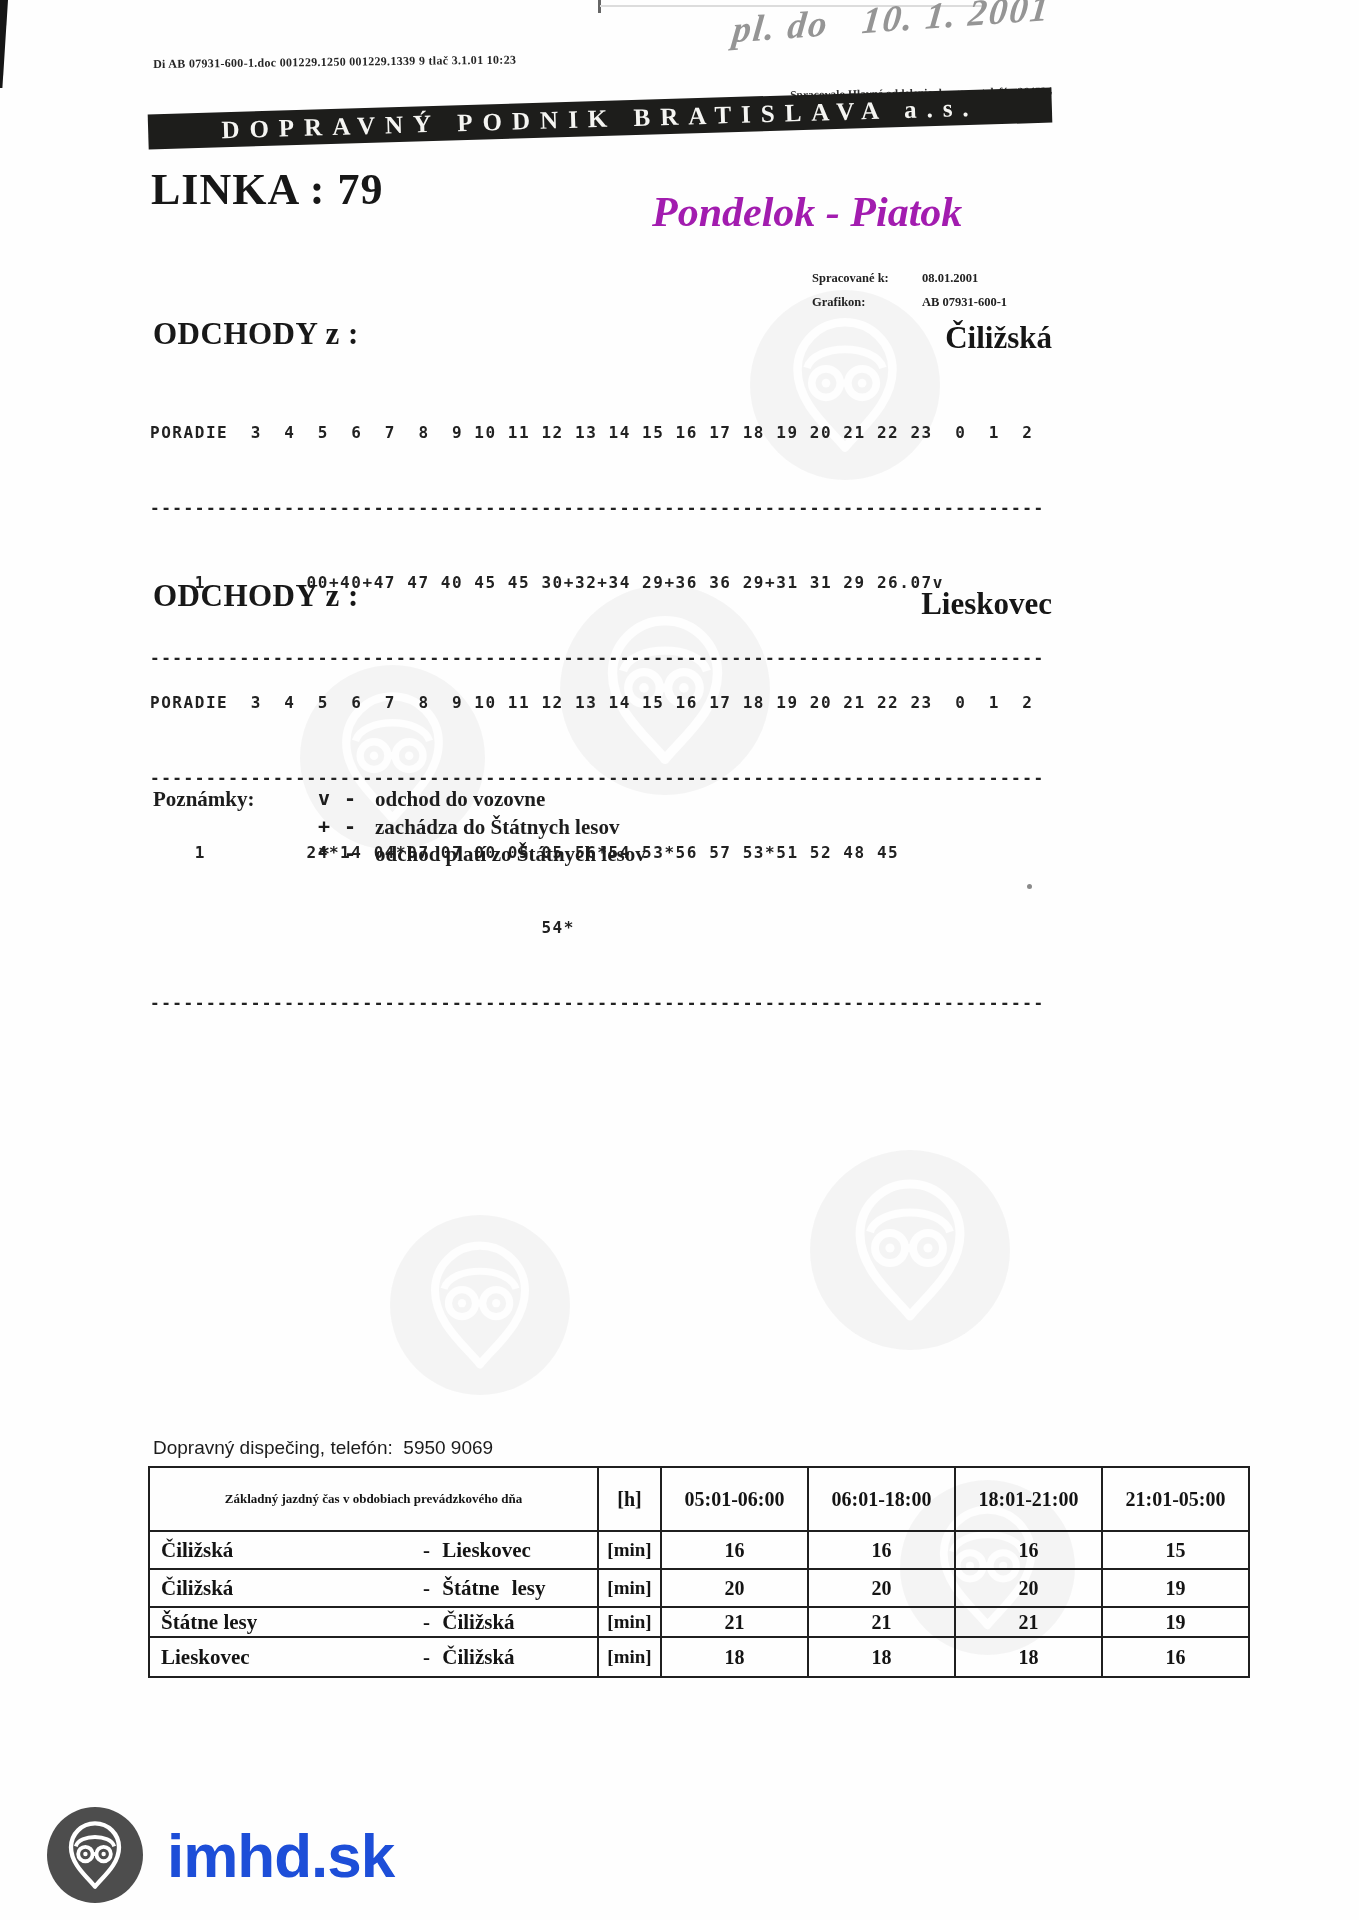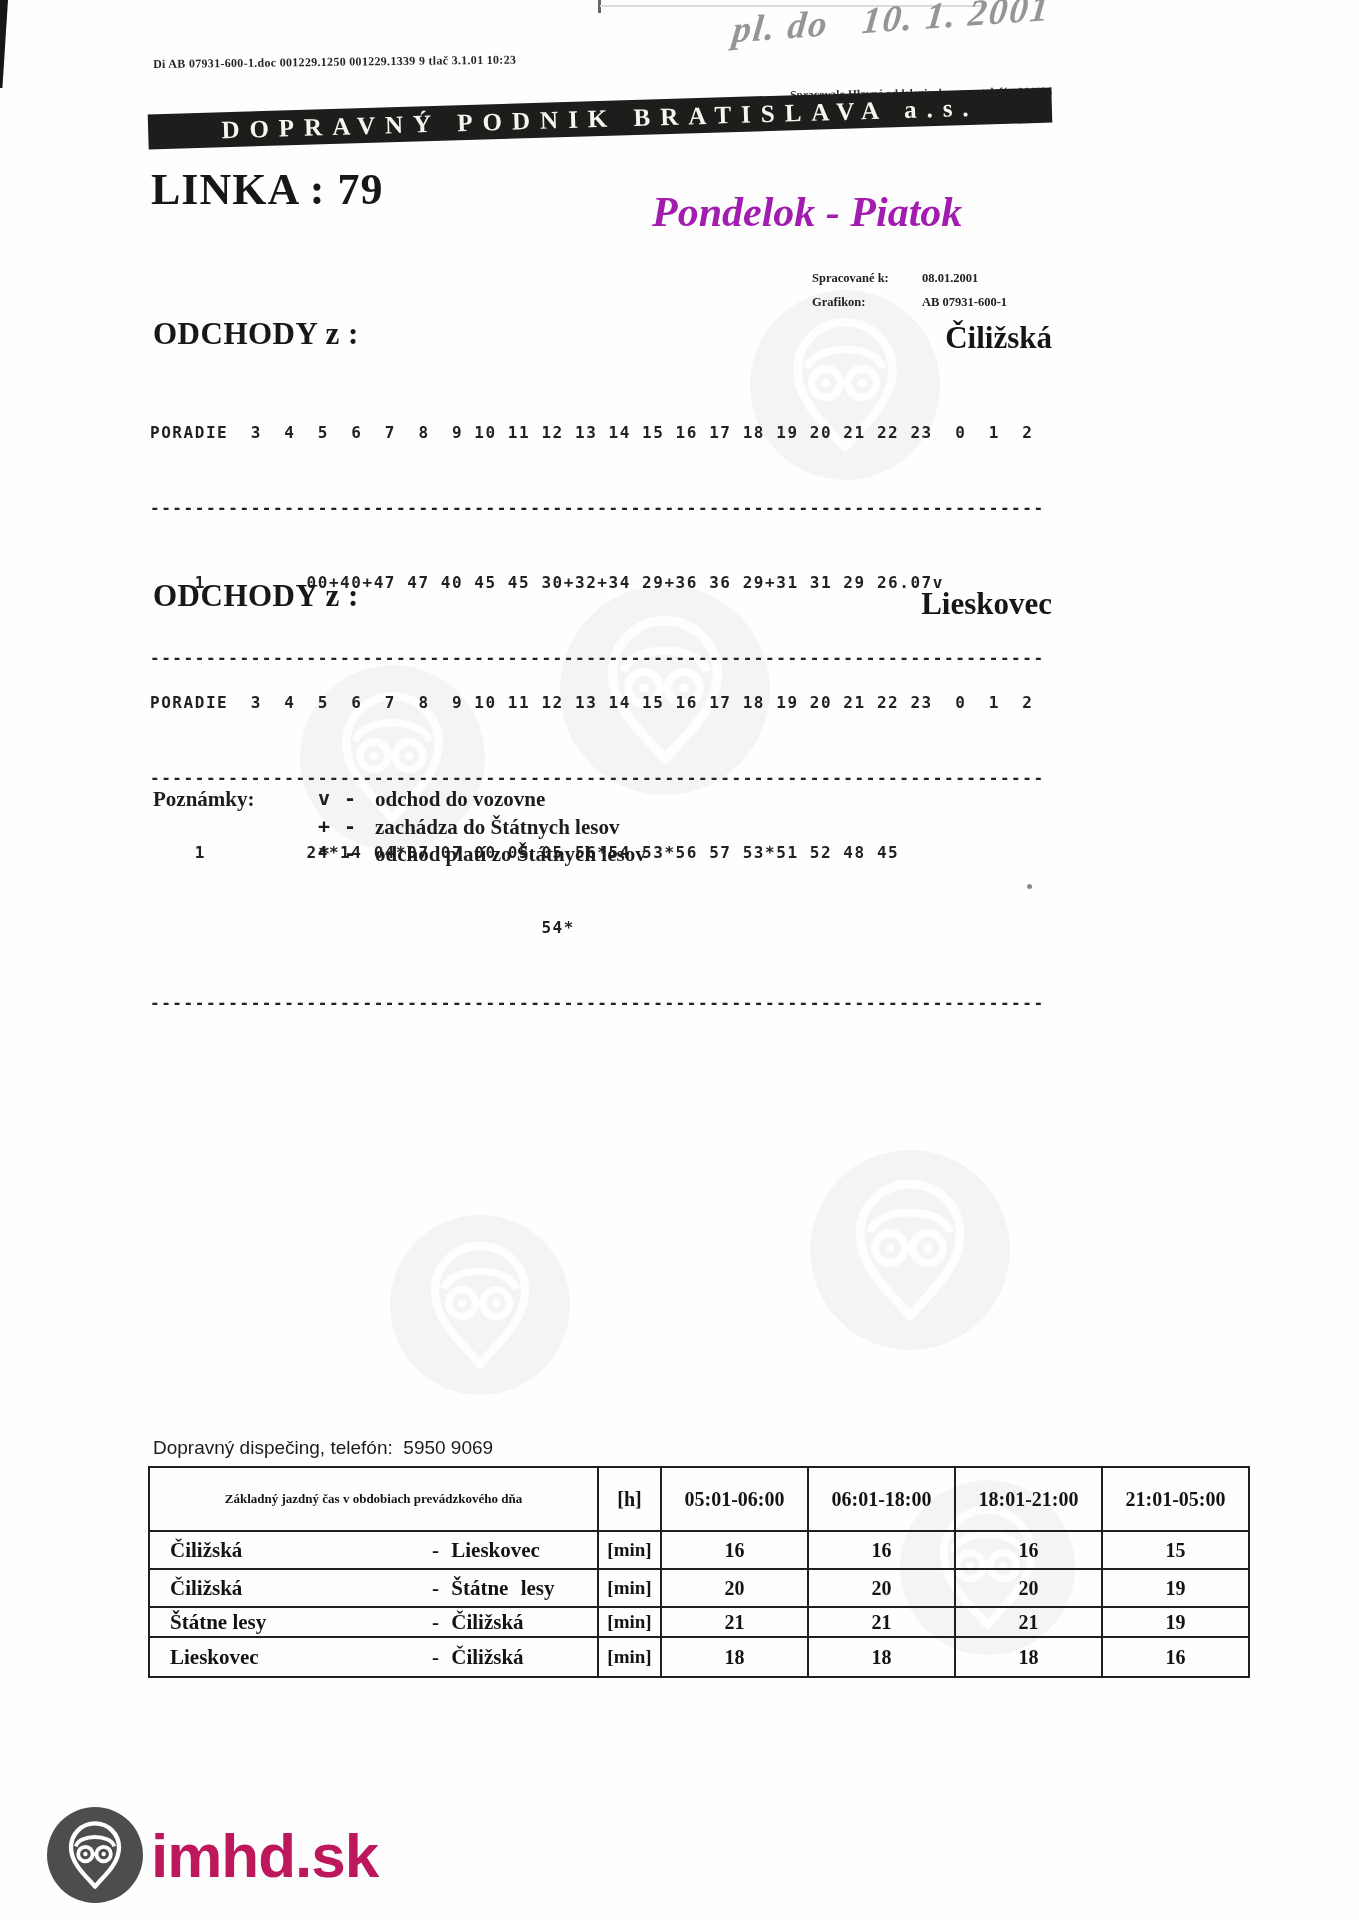--- a/index.html
+++ b/index.html
@@ -92,32 +92,32 @@
 
   
   .dispatch{left:153px;top:1437px;font:400 19px "Liberation Sans", sans-serif;color:#1c1c1c;white-space:pre;}
   table.tt{
     border-collapse:collapse;table-layout:fixed;
     font-family:"Liberation Serif", serif;color:#141414;
   }
   table.tt td,table.tt th{border:2px solid #1f1f1f;padding:0;overflow:hidden;}
   .tt .h-desc{font:700 13px "Liberation Serif", serif;text-align:center;}
   .tt .h-unit,.tt .h-time{font:700 20px "Liberation Serif", serif;text-align:center;}
-  .tt .c-route{font:700 21px "Liberation Serif", serif;text-align:left;padding-left:20px;}
+  .tt .c-route{font:700 21px "Liberation Serif", serif;text-align:left;padding-left:11px;}
   .tt .c-route .origin{display:inline-block;width:262px;}
   .tt .c-route .dest{word-spacing:7px;}
   .tt .c-unit{font:700 19px "Liberation Serif", serif;text-align:center;}
   .tt .c-val{font:700 20px "Liberation Serif", serif;text-align:center;}
 
   
   .footer-logo{left:47px;top:1807px;display:flex;align-items:center;}
   .brand-text{
-    margin-left:8px;
+    margin-left:24px;
     font:700 62px "Liberation Sans", sans-serif;
-    letter-spacing:-1px;color:#be185d;
+    letter-spacing:-1px;color:#1d4ed8;
   }
   .wm{opacity:0.05;pointer-events:none;}
 </style>
 </head>
 <body>
 
 <svg width="0" height="0" style="position:absolute">
   <defs>
     <g id="imhd-icon">
       <circle cx="50" cy="50" r="50" fill="#4d4d4d"></circle>

